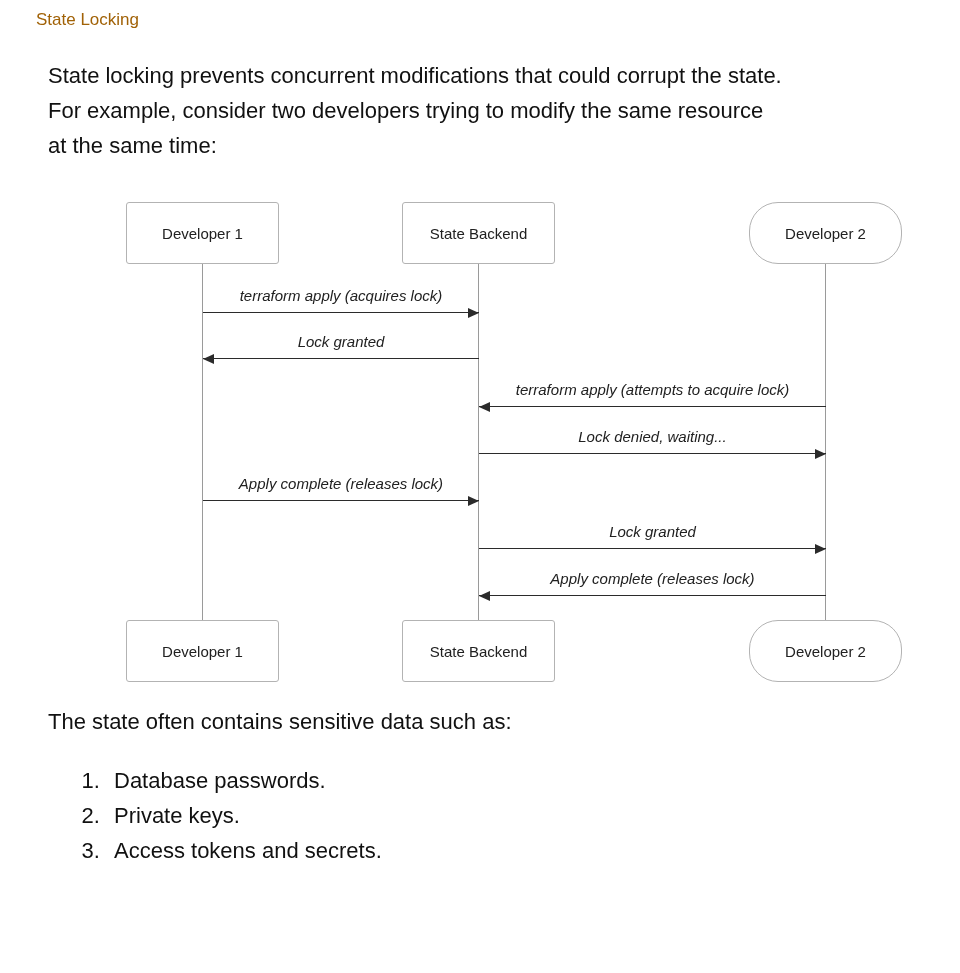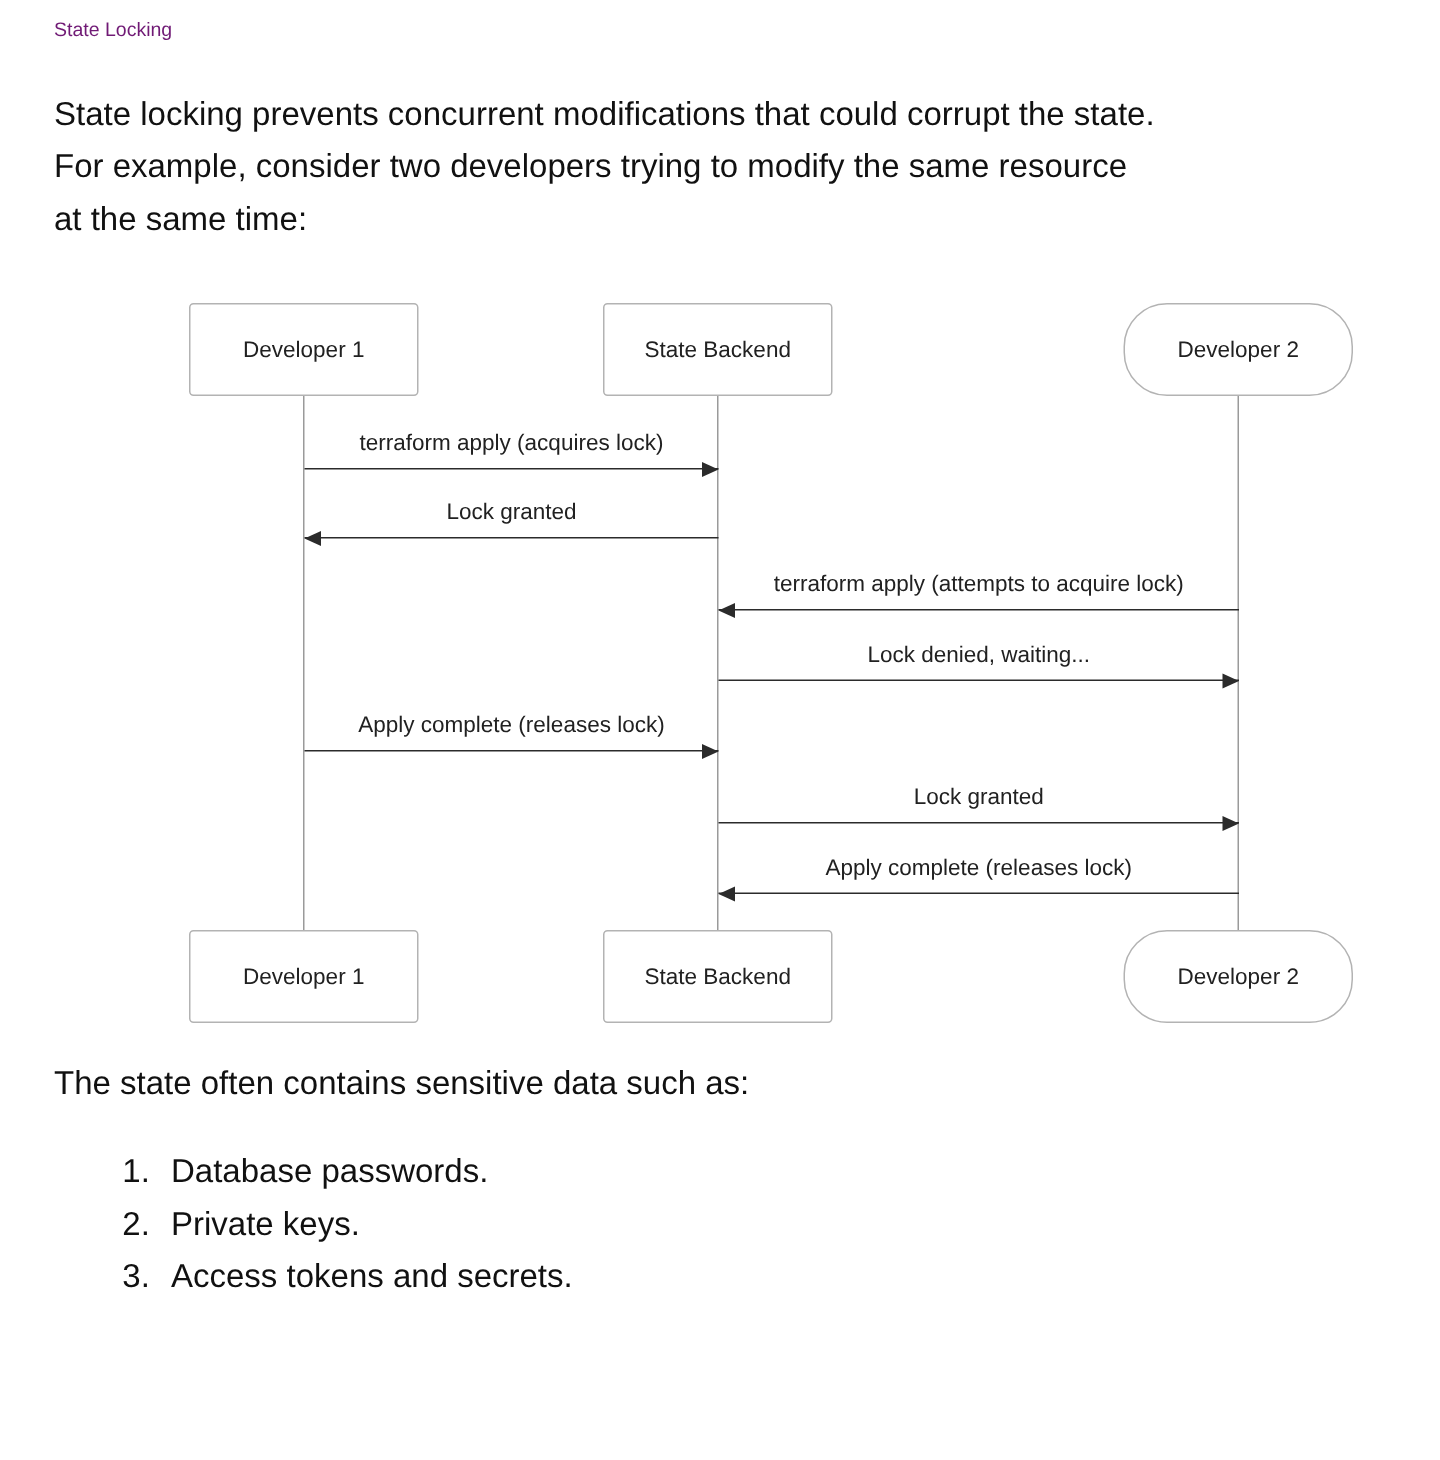--- a/index.html
+++ b/index.html
@@ -6,29 +6,29 @@
   html, body { margin: 0; padding: 0; background: #ffffff; }
   body {
     font-family: "Liberation Sans", "DejaVu Sans", sans-serif;
     color: #111111;
     width: 960px;
   }
   .page { padding: 8px 36px 40px 36px; }
 
   .subheading {
     margin: 0;
-    font-size: 13px;
+    font-size: 17px;
     line-height: 24px;
     font-weight: 400;
-    color: #701a75;
+    color: #a16207;
   }
   .subheading.second { margin-top: 58px; }
 
   .body-text {
-    margin: 26px 0 0 0;
+    margin: 26px 0 0 12px;
     font-size: 22px;
     line-height: 35px;
     color: #111111;
     max-width: 892px;
     white-space: pre-line;
   }
 
   
   .diagram {
     position: relative;
@@ -71,20 +71,21 @@
   .span-right { left: 443px; width: 347px; }  
 
   .msg-label {
     text-align: center;
     font-size: 15px;
     line-height: 20px;
     height: 20px;
     margin-bottom: 6px;
     color: #212121;
     white-space: nowrap;
+    font-style: italic;
   }
   .msg-line {
     position: relative;
     height: 1px;
     background: #2b2b2b;
   }
   .msg-line.dir-right::after {
     content: "";
     position: absolute;
     right: 0;

